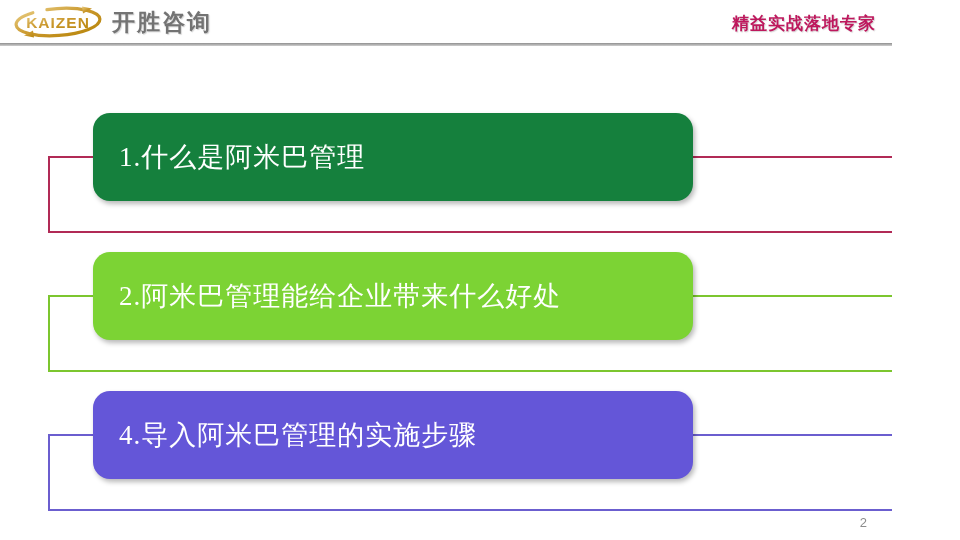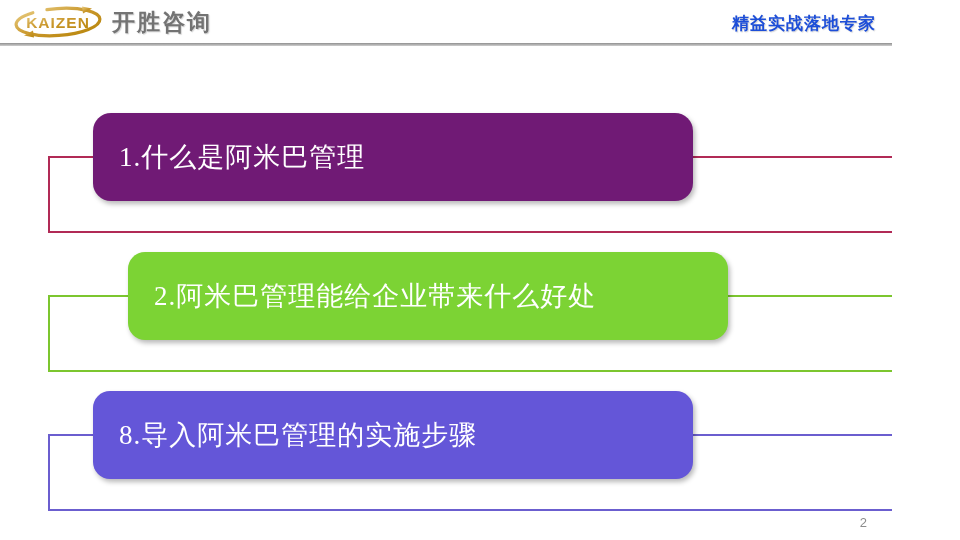--- a/index.html
+++ b/index.html
@@ -9,21 +9,21 @@
   }
 
   
   .header{position:absolute;top:0;left:0;width:100%;height:43px;}
   .logo-wrap{position:absolute;left:12px;top:3px;display:flex;align-items:center;gap:8px;}
   .company-name{
     font-size:23px;font-weight:bold;color:#737373;letter-spacing:2px;
     text-shadow:1px 1px 1px rgba(200,200,200,.8);
   }
   .slogan{
-    position:absolute;right:16px;top:12px;font-size:17px;font-weight:bold;color:#1d4ed8;
+    position:absolute;right:16px;top:12px;font-size:17px;font-weight:bold;color:#be185d;
     letter-spacing:1px;text-shadow:1px 1px 1px rgba(210,210,210,.9);
   }
   .header-rule{
     position:absolute;top:43px;left:0;width:100%;height:3px;
     background:linear-gradient(#8f8f8f,#cfcfcf);
   }
 
   
   .page-title{
     position:absolute;top:56px;left:0;width:100%;text-align:center;
@@ -80,35 +80,35 @@
     </div>
     <div class="slogan">精益实战落地专家</div>
   </div>
 
   <div class="header-rule"></div>
 
 
   <div class="toc-list">
   <div class="toc-item toc-item-1">
     <div class="toc-outline" style="border-color: rgb(177, 42, 86);"></div>
-    <div class="toc-box" style="background: #701a75; border-radius: 18px;">
+    <div class="toc-box" style="background: #15803d;">
       <span class="toc-label">1.什么是阿米巴管理</span>
     </div>
   </div>
 
   <div class="toc-item toc-item-2">
     <div class="toc-outline" style="border-color: rgb(124, 198, 47);"></div>
-    <div class="toc-box" style="background: rgb(124, 211, 52); margin-left: 35px;">
+    <div class="toc-box" style="background: rgb(124, 211, 52);">
       <span class="toc-label">2.阿米巴管理能给企业带来什么好处</span>
     </div>
   </div>
 
   <div class="toc-item toc-item-3">
     <div class="toc-outline" style="border-color: rgb(107, 94, 207);"></div>
     <div class="toc-box" style="background: rgb(100, 86, 216);">
-      <span class="toc-label">8.导入阿米巴管理的实施步骤</span>
+      <span class="toc-label">4.导入阿米巴管理的实施步骤</span>
     </div>
   </div>
 </div>
 
   <div class="page-number">2</div>
 
 </div>
 
 </body></html>

